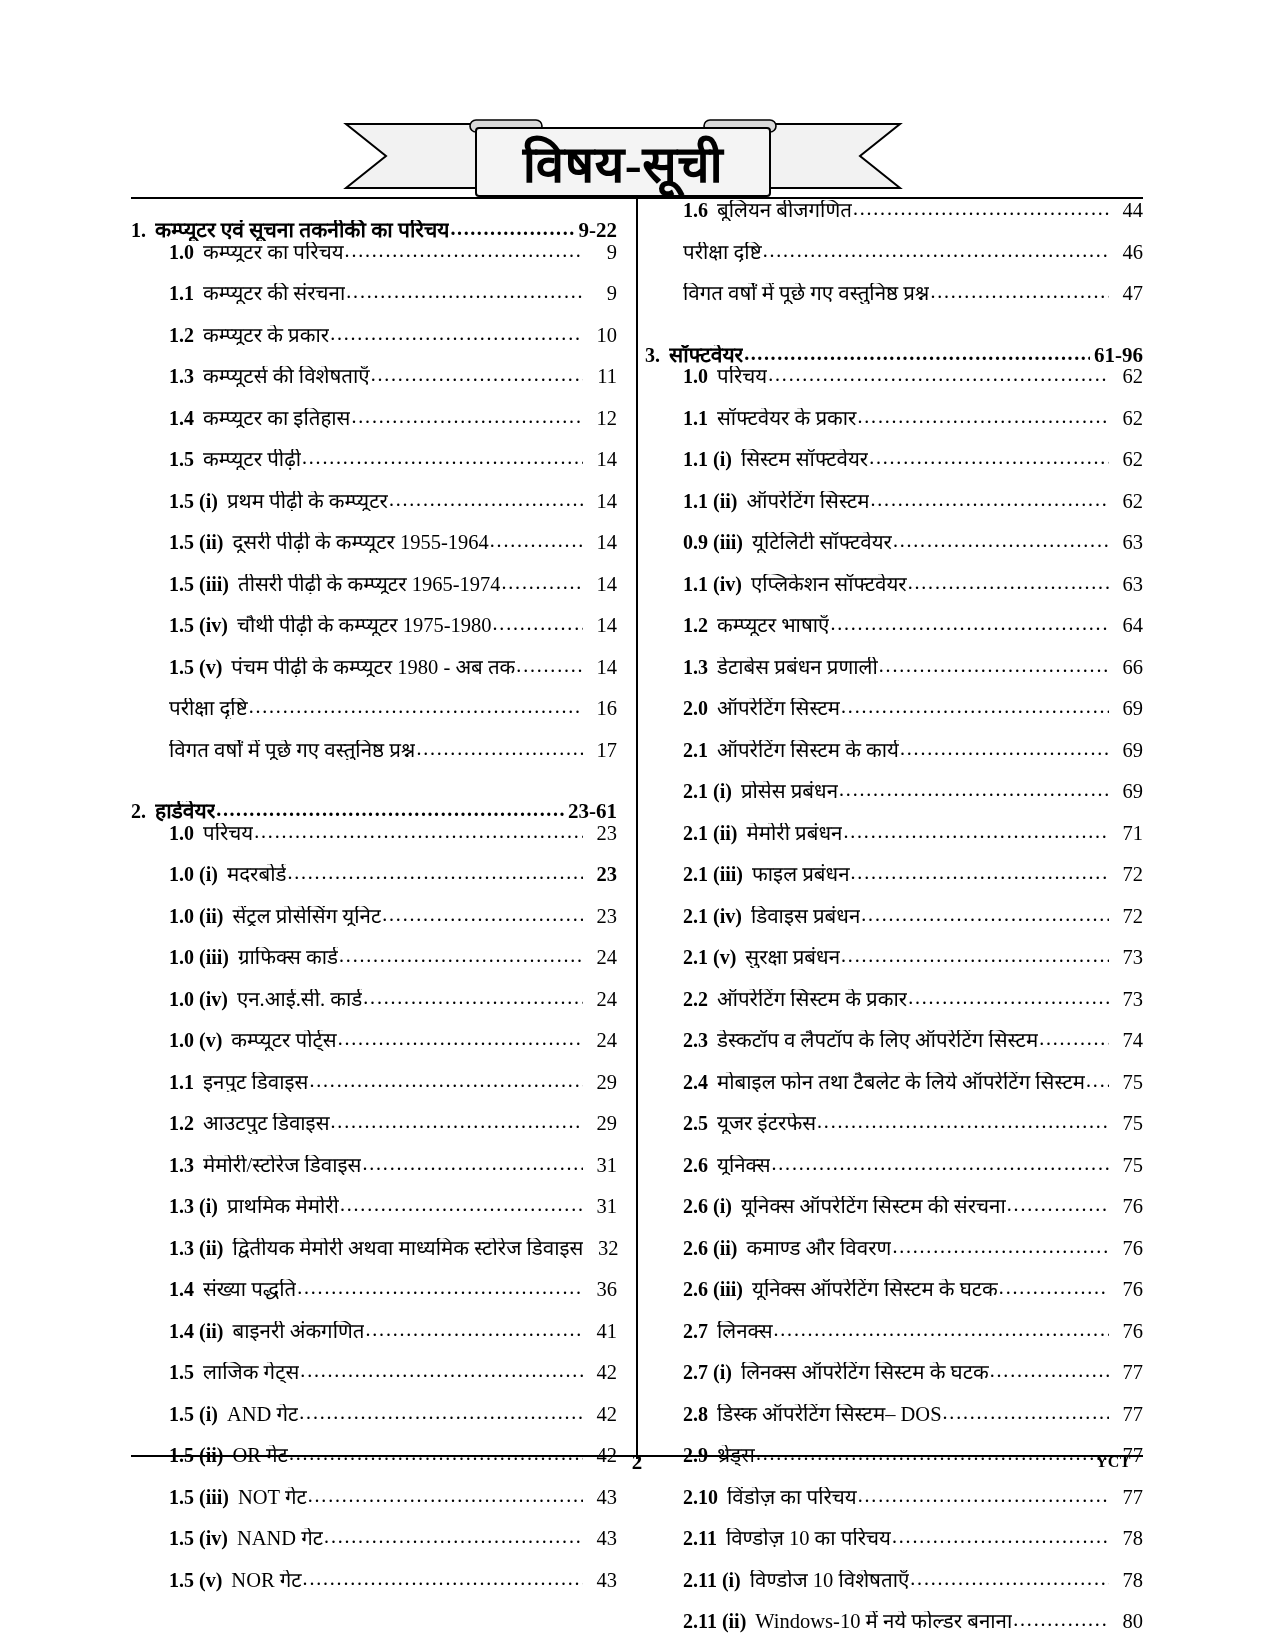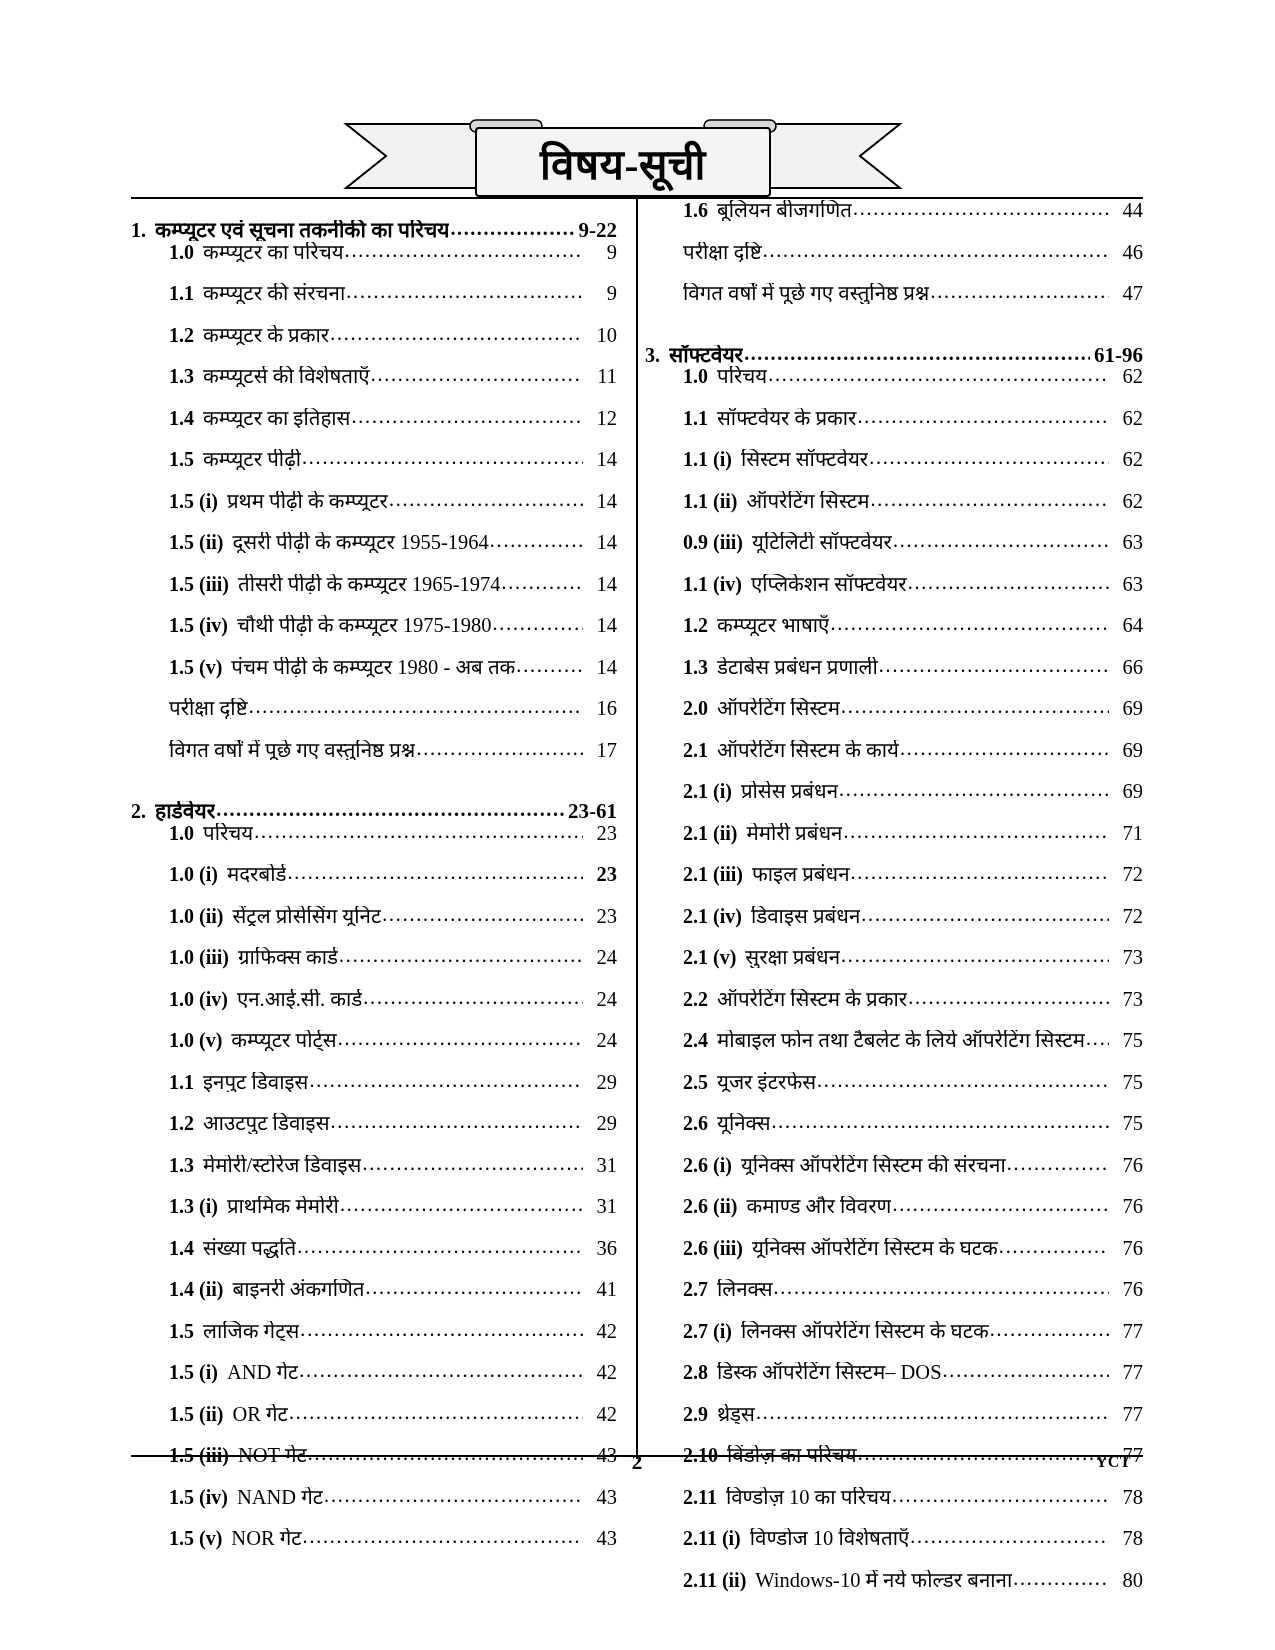--- a/index.html
+++ b/index.html
@@ -33,21 +33,21 @@
   }
   .banner-title {
     position: absolute;
     left: 338px;
     top: 0;
     width: 570px;
     height: 86px;
     display: flex;
     align-items: center;
     justify-content: center;
-    font-size: 42px;
+    font-size: 51px;
     font-weight: bold;
     letter-spacing: 0.5px;
     padding-top: 14px;
     box-sizing: border-box;
   }
 
   
   .page-frame {
     position: absolute;
     left: 131px;
@@ -329,20 +329,26 @@
         <span class="leader"></span>
         <span class="page">31</span>
       </div>
       <div class="row sub">
         <span class="num">1.3 (i)</span>
         <span class="label">प्राथमिक मेमोरी</span>
         <span class="leader"></span>
         <span class="page">31</span>
       </div>
       <div class="row sub">
+        <span class="num">1.3 (ii)</span>
+        <span class="label">द्वितीयक मेमोरी अथवा माध्यमिक स्टोरेज डिवाइस</span>
+        <span class="leader"></span>
+        <span class="page">32</span>
+      </div>
+      <div class="row sub">
         <span class="num">1.4</span>
         <span class="label">संख्या पद्धति</span>
         <span class="leader"></span>
         <span class="page">36</span>
       </div>
       <div class="row sub">
         <span class="num">1.4 (ii)</span>
         <span class="label">बाइनरी अंकगणित</span>
         <span class="leader"></span>
         <span class="page">41</span>
@@ -495,20 +501,26 @@
         <span class="num">2.1 (v)</span>
         <span class="label">सुरक्षा प्रबंधन</span>
         <span class="leader"></span>
         <span class="page">73</span>
       </div>
       <div class="row sub">
         <span class="num">2.2</span>
         <span class="label">ऑपरेटिंग सिस्टम के प्रकार</span>
         <span class="leader"></span>
         <span class="page">73</span>
+      </div>
+      <div class="row sub">
+        <span class="num">2.3</span>
+        <span class="label">डेस्कटॉप व लैपटॉप के लिए ऑपरेटिंग सिस्टम</span>
+        <span class="leader"></span>
+        <span class="page">74</span>
       </div>
       <div class="row sub">
         <span class="num">2.4</span>
         <span class="label">मोबाइल फोन तथा टैबलेट के लिये ऑपरेटिंग सिस्टम</span>
         <span class="leader"></span>
         <span class="page">75</span>
       </div>
       <div class="row sub">
         <span class="num">2.5</span>
         <span class="label">यूजर इंटरफेस</span>

